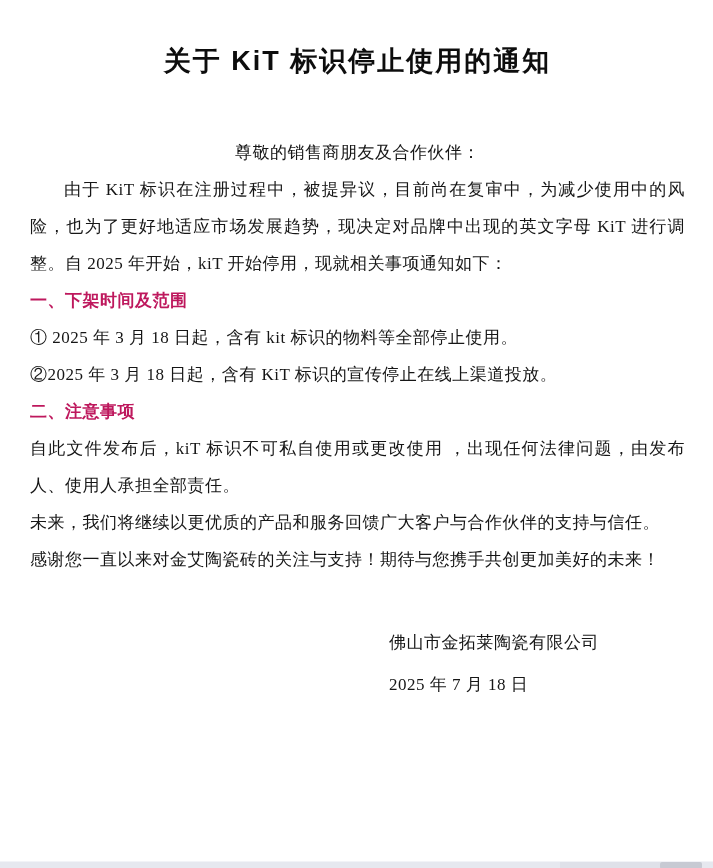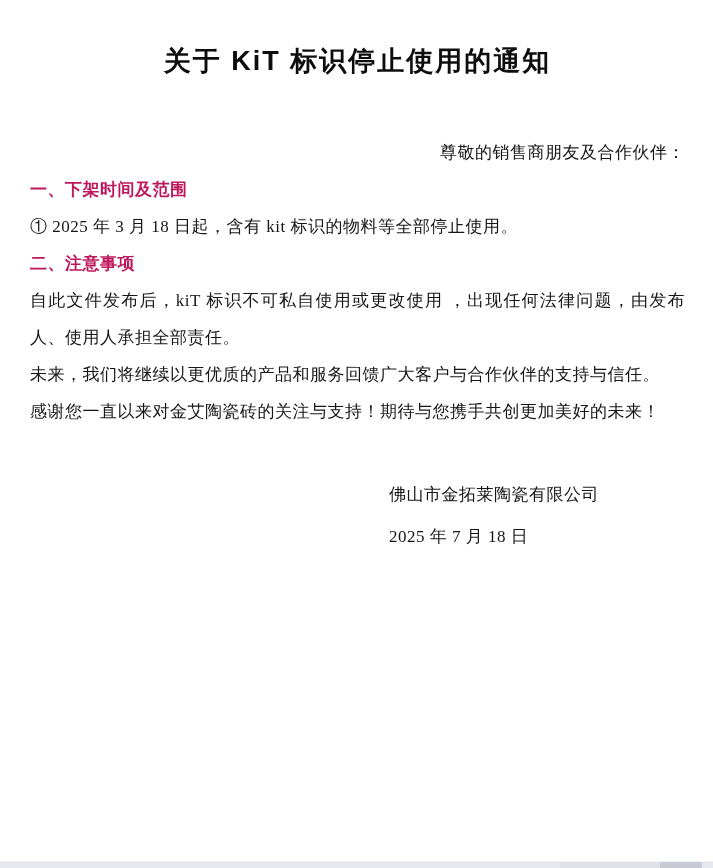--- a/index.html
+++ b/index.html
@@ -31,21 +31,21 @@
     margin: 8px 0 56px 0;
     color: #0d0d0d;
   }
   .body-text {
     font-size: 17px;
     line-height: 37px;
     text-align: justify;
     margin: 0;
     letter-spacing: 0.5px;
   }
-  .salutation { text-align: right; }
+  .salutation { text-align: center; }
   .first-indent { text-indent: 2em; }
   .section-heading {
     font-family: "Liberation Sans", "DejaVu Sans", sans-serif;
     font-size: 17px;
     font-weight: 700;
     line-height: 37px;
     margin: 0;
     letter-spacing: 0.5px;
     color: #be185d;
   }
@@ -88,25 +88,27 @@
 </style>
 </head>
 <body>
 
 <div class="page">
 
   <h1 class="doc-title">关于 KiT 标识停止使用的通知</h1>
 
   <p class="body-text salutation">尊敬的销售商朋友及合作伙伴：</p>
 
+  <p class="body-text first-indent">由于 KiT 标识在注册过程中，被提异议，目前尚在复审中，为减少使用中的风险，也为了更好地适应市场发展趋势，现决定对品牌中出现的英文字母 KiT 进行调整。自 2025 年开始，kiT 开始停用，现就相关事项通知如下：</p>
 
   <h2 class="section-heading">一、下架时间及范围</h2>
 
   <p class="body-text">① 2025 年 3 月 18 日起，含有 kit 标识的物料等全部停止使用。</p>
 
+  <p class="body-text">②2025 年 3 月 18 日起，含有 KiT 标识的宣传停止在线上渠道投放。</p>
 
   <h2 class="section-heading">二、注意事项</h2>
 
   <p class="body-text">自此文件发布后，kiT 标识不可私自使用或更改使用 ，出现任何法律问题，由发布人、使用人承担全部责任。</p>
 
 
   <p class="body-text">未来，我们将继续以更优质的产品和服务回馈广大客户与合作伙伴的支持与信任。</p>
 
   <p class="body-text">感谢您一直以来对金艾陶瓷砖的关注与支持！期待与您携手共创更加美好的未来！</p>
 

